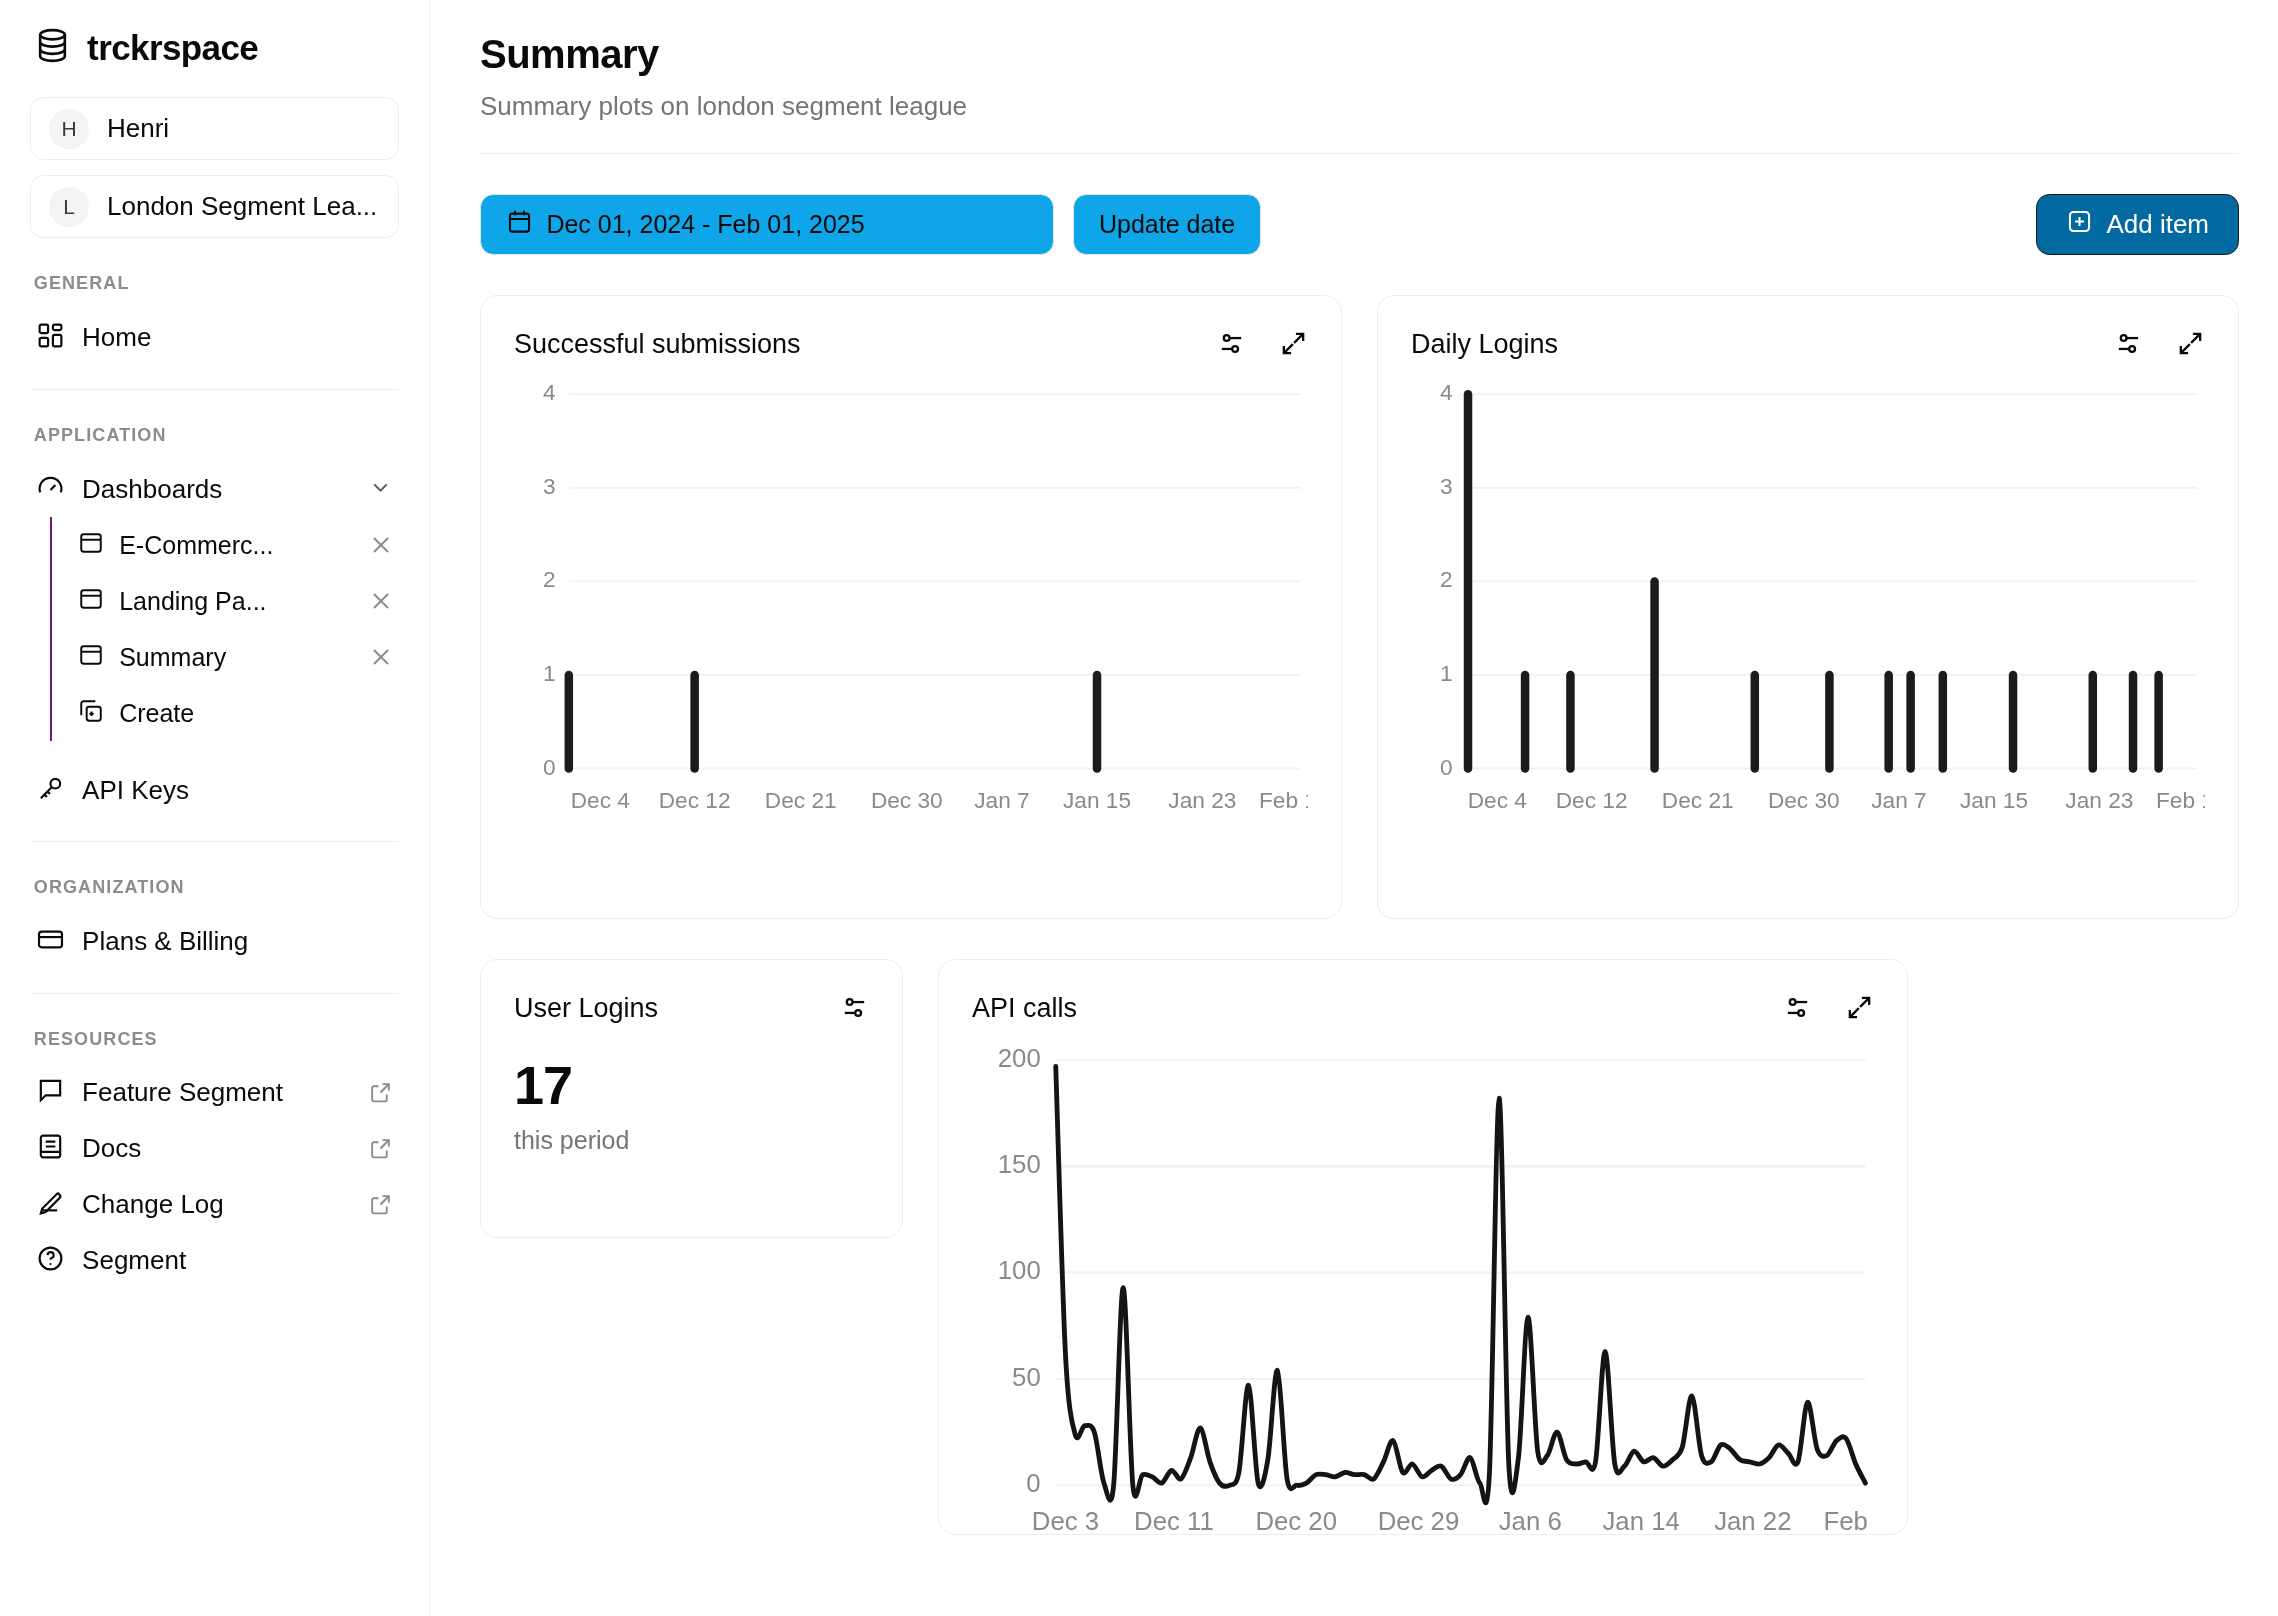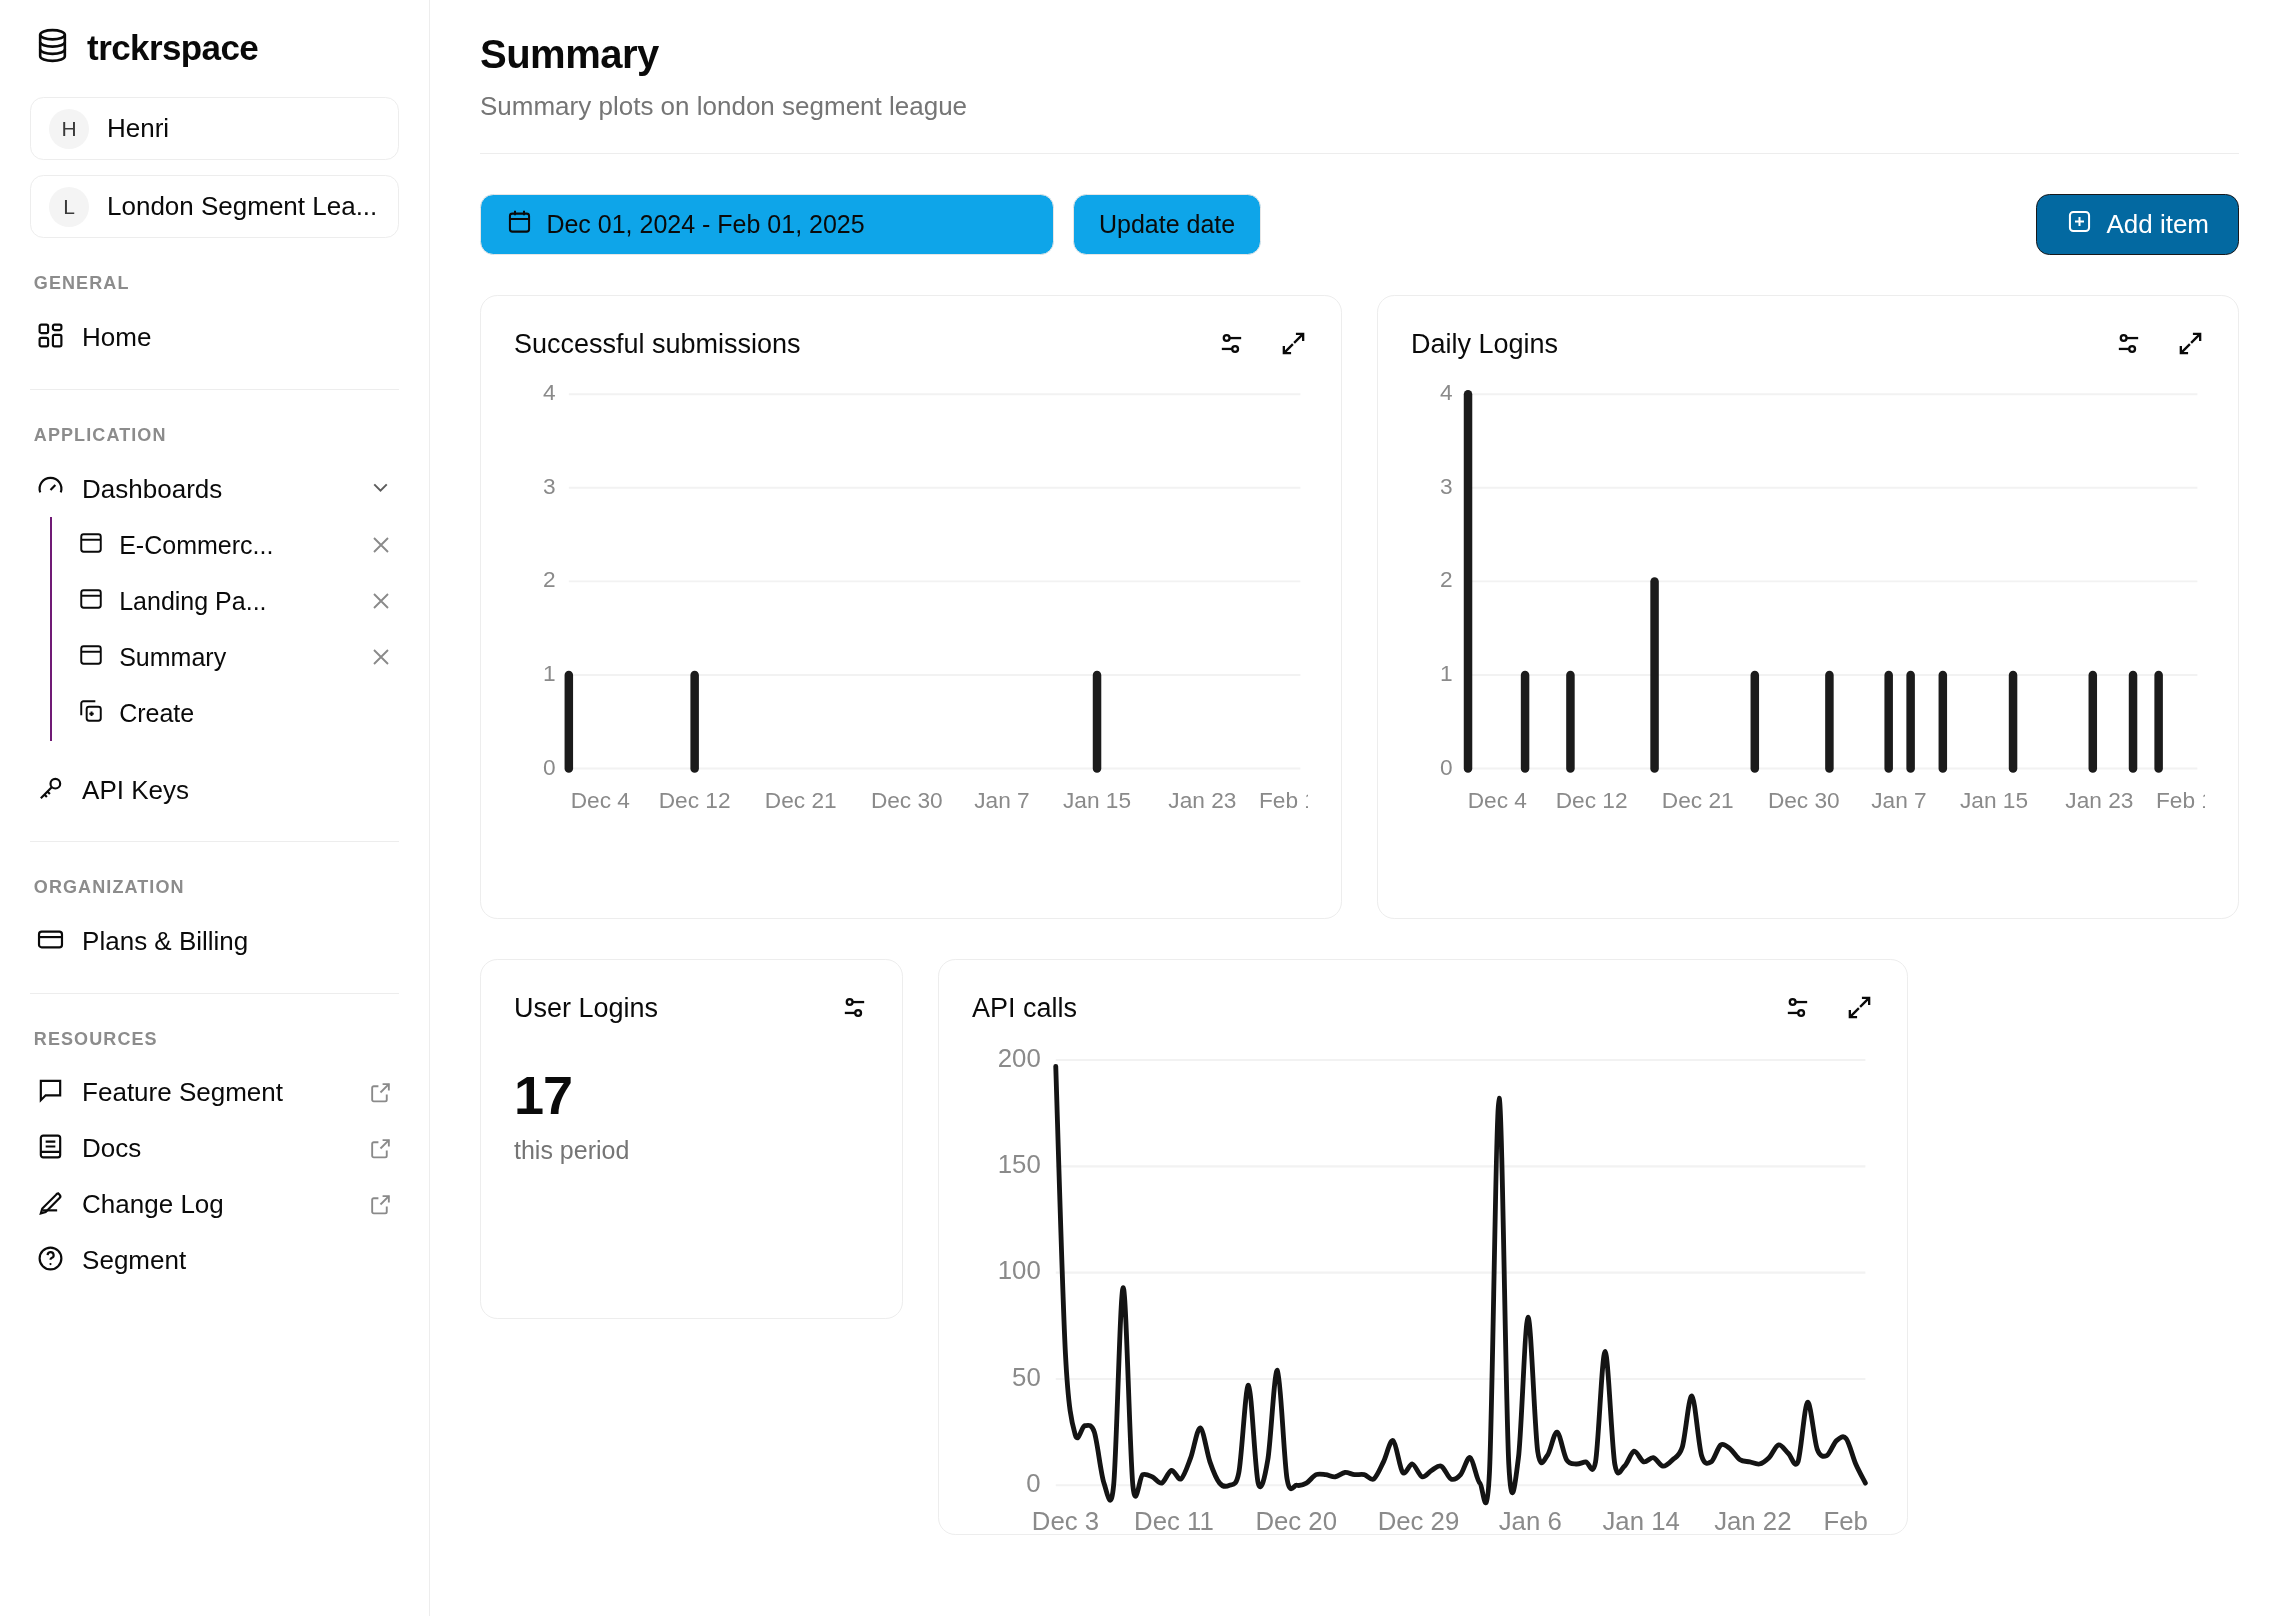--- a/index.html
+++ b/index.html
@@ -89,28 +89,28 @@
 
   
   .grid { display: flex; gap: 35px; margin-top: 40px; }
   .card {
     border: 1px solid #ededed; border-radius: 17.3px; background: #fff;
     padding: 33px 33px 25px 33px;
     display: flex; flex-direction: column;
   }
   .card-chart-1 { width: 888px; height: 624px; }
   .card-chart-2 { width: 888px; height: 624px; }
-  .card-stat { width: 423px; height: 360px; }
+  .card-stat { width: 423px; height: 279px; }
   .card-api { width: 970px; height: 576px; }
   .card-head { display: flex; align-items: flex-start; }
   .card-title { font-size: 27px; color: #0a0a0a; flex: 1 1 auto; }
   .card-actions { display: flex; align-items: center; gap: 33px; }
   .icon-btn { cursor: pointer; display: flex; align-items: center; color: #0a0a0a; }
 
-  .stat-value { font-size: 54px; font-weight: 700; margin-top: 40px; letter-spacing: -1px; }
+  .stat-value { font-size: 54px; font-weight: 700; margin-top: 30px; letter-spacing: -1px; }
   .stat-sub { font-size: 25px; color: #757575; margin-top: 9.6px; }
 
   .chart-wrap { flex: 1 1 auto; position: relative; margin-top: 21px; }
   .plot { position: absolute; inset: 0; }
   .tick-y {
     font-size: 24px; fill: #8a8a8a;
     font-family: "Liberation Sans", sans-serif;
     text-anchor: end; dominant-baseline: middle;
   }
   .tick-x {

